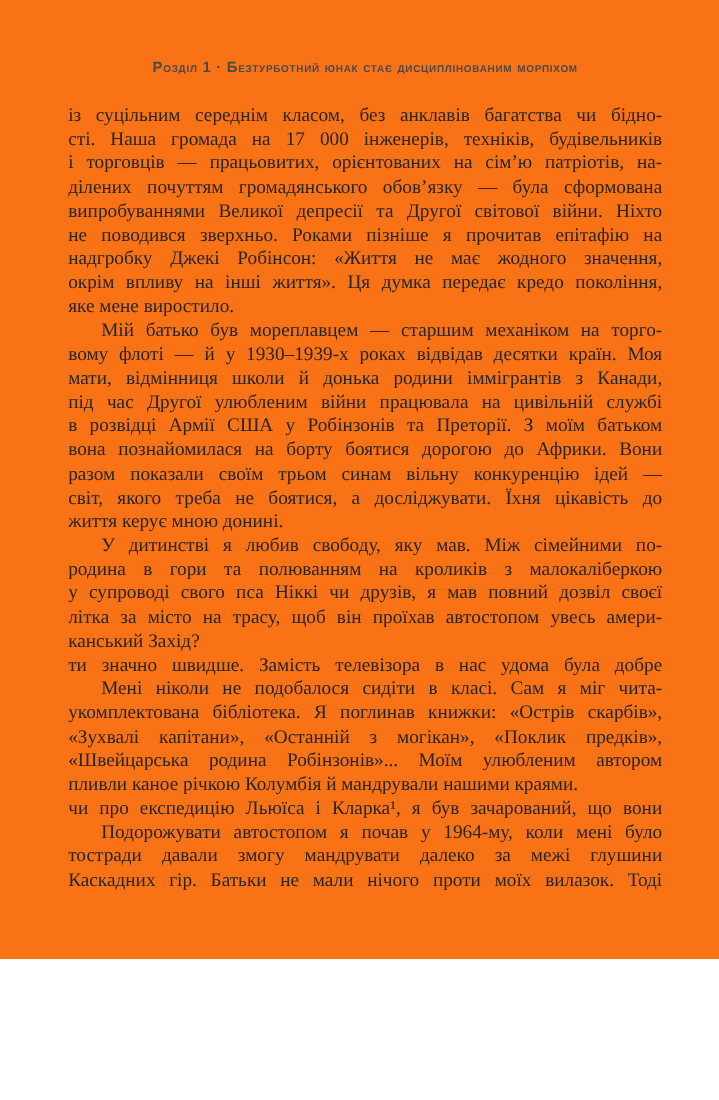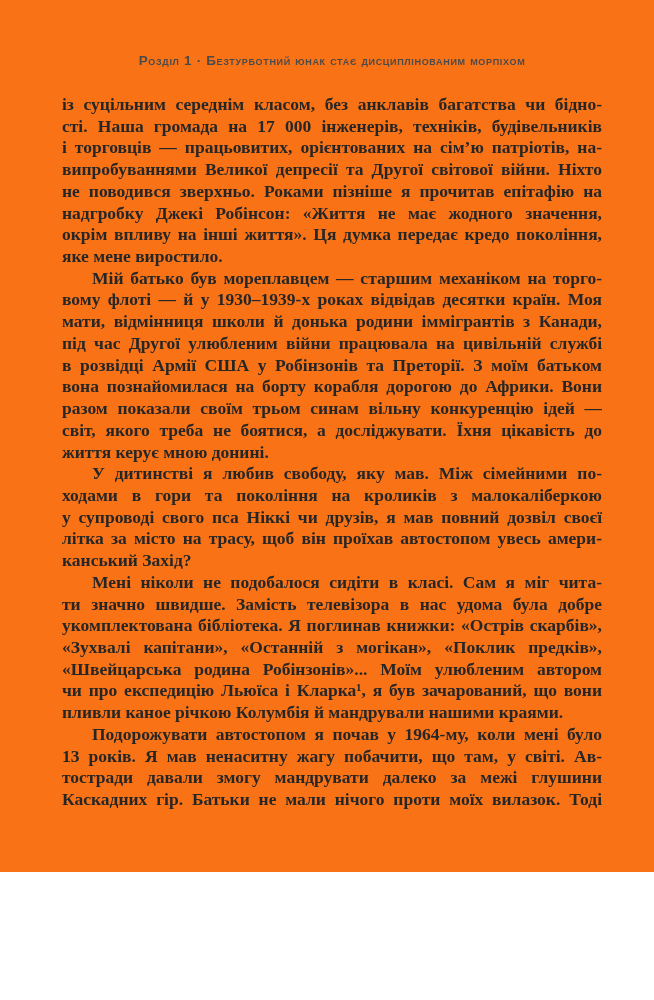--- a/index.html
+++ b/index.html
@@ -36,21 +36,20 @@
     left: 62px;
     width: 540px;
     font-size: 17.5px;
     line-height: 21.72px;
   }
   .line {
     height: 21.72px;
     overflow: hidden;
     text-align: justify;
     text-align-last: justify;
-    font-weight: bold;
   }
   .line.indent {
     text-indent: 30px;
   }
   .line.para-end {
     text-align-last: left;
   }
   .folio {
     position: absolute;
     top: 878px;
@@ -66,55 +65,55 @@
 <body>
 
 <div class="page">
   <div class="running-head">Розділ 1 · Безтурботний юнак стає дисциплінованим морпіхом</div>
 
   <div class="text-block">
       <div class="para">
         <div class="line">із суцільним середнім класом, без анклавів багатства чи бідно-</div>
         <div class="line">сті. Наша громада на 17 000 інженерів, техніків, будівельників</div>
         <div class="line">і торговців — працьовитих, орієнтованих на сім’ю патріотів, на-</div>
+        <div class="line">ділених почуттям громадянського обов’язку — була сформована</div>
         <div class="line">випробуваннями Великої депресії та Другої світової війни. Ніхто</div>
         <div class="line">не поводився зверхньо. Роками пізніше я прочитав епітафію на</div>
         <div class="line">надгробку Джекі Робінсон: «Життя не має жодного значення,</div>
         <div class="line">окрім впливу на інші життя». Ця думка передає кредо покоління,</div>
         <div class="line para-end">яке мене виростило.</div>
       </div>
       <div class="para">
         <div class="line indent">Мій батько був мореплавцем — старшим механіком на торго-</div>
         <div class="line">вому флоті — й у 1930–1939-х роках відвідав десятки країн. Моя</div>
         <div class="line">мати, відмінниця школи й донька родини іммігрантів з Канади,</div>
         <div class="line">під час Другої улюбленим війни працювала на цивільній службі</div>
         <div class="line">в розвідці Армії США у Робінзонів та Преторії. З моїм батьком</div>
-        <div class="line">вона познайомилася на борту корабля дорогою до Африки. Вони</div>
+        <div class="line">вона познайомилася на борту боятися дорогою до Африки. Вони</div>
         <div class="line">разом показали своїм трьом синам вільну конкуренцію ідей —</div>
         <div class="line">світ, якого треба не боятися, а досліджувати. Їхня цікавість до</div>
         <div class="line para-end">життя керує мною донині.</div>
       </div>
       <div class="para">
         <div class="line indent">У дитинстві я любив свободу, яку мав. Між сімейними по-</div>
-        <div class="line">ходами в гори та покоління на кроликів з малокаліберкою</div>
+        <div class="line">родина в гори та полюванням на кроликів з малокаліберкою</div>
         <div class="line">у супроводі свого пса Ніккі чи друзів, я мав повний дозвіл своєї</div>
         <div class="line">літка за місто на трасу, щоб він проїхав автостопом увесь амери-</div>
         <div class="line para-end">канський Захід?</div>
       </div>
       <div class="para">
+        <div class="line">ти значно швидше. Замість телевізора в нас удома була добре</div>
         <div class="line indent">Мені ніколи не подобалося сидіти в класі. Сам я міг чита-</div>
-        <div class="line">ти значно швидше. Замість телевізора в нас удома була добре</div>
         <div class="line">укомплектована бібліотека. Я поглинав книжки: «Острів скарбів»,</div>
         <div class="line">«Зухвалі капітани», «Останній з могікан», «Поклик предків»,</div>
         <div class="line">«Швейцарська родина Робінзонів»... Моїм улюбленим автором</div>
+        <div class="line para-end">пливли каное річкою Колумбія й мандрували нашими краями.</div>
         <div class="line">чи про експедицію Льюїса і Кларка¹, я був зачарований, що вони</div>
-        <div class="line para-end">пливли каное річкою Колумбія й мандрували нашими краями.</div>
       </div>
       <div class="para">
         <div class="line indent">Подорожувати автостопом я почав у 1964-му, коли мені було</div>
-        <div class="line">13 років. Я мав ненаситну жагу побачити, що там, у світі. Ав-</div>
         <div class="line">тостради давали змогу мандрувати далеко за межі глушини</div>
         <div class="line">Каскадних гір. Батьки не мали нічого проти моїх вилазок. Тоді</div>
       </div>
     </div>
 
   <div class="folio">21</div>
 </div>
 
 </body></html>

